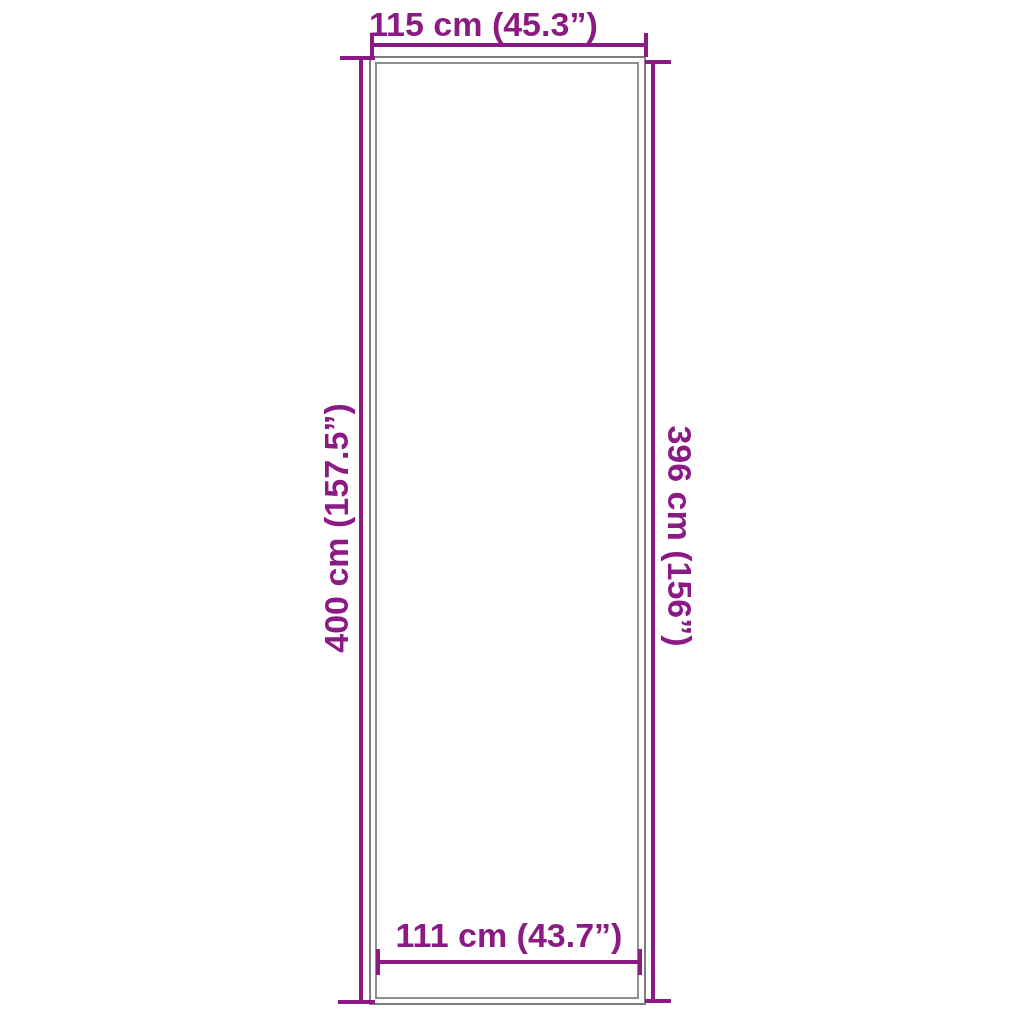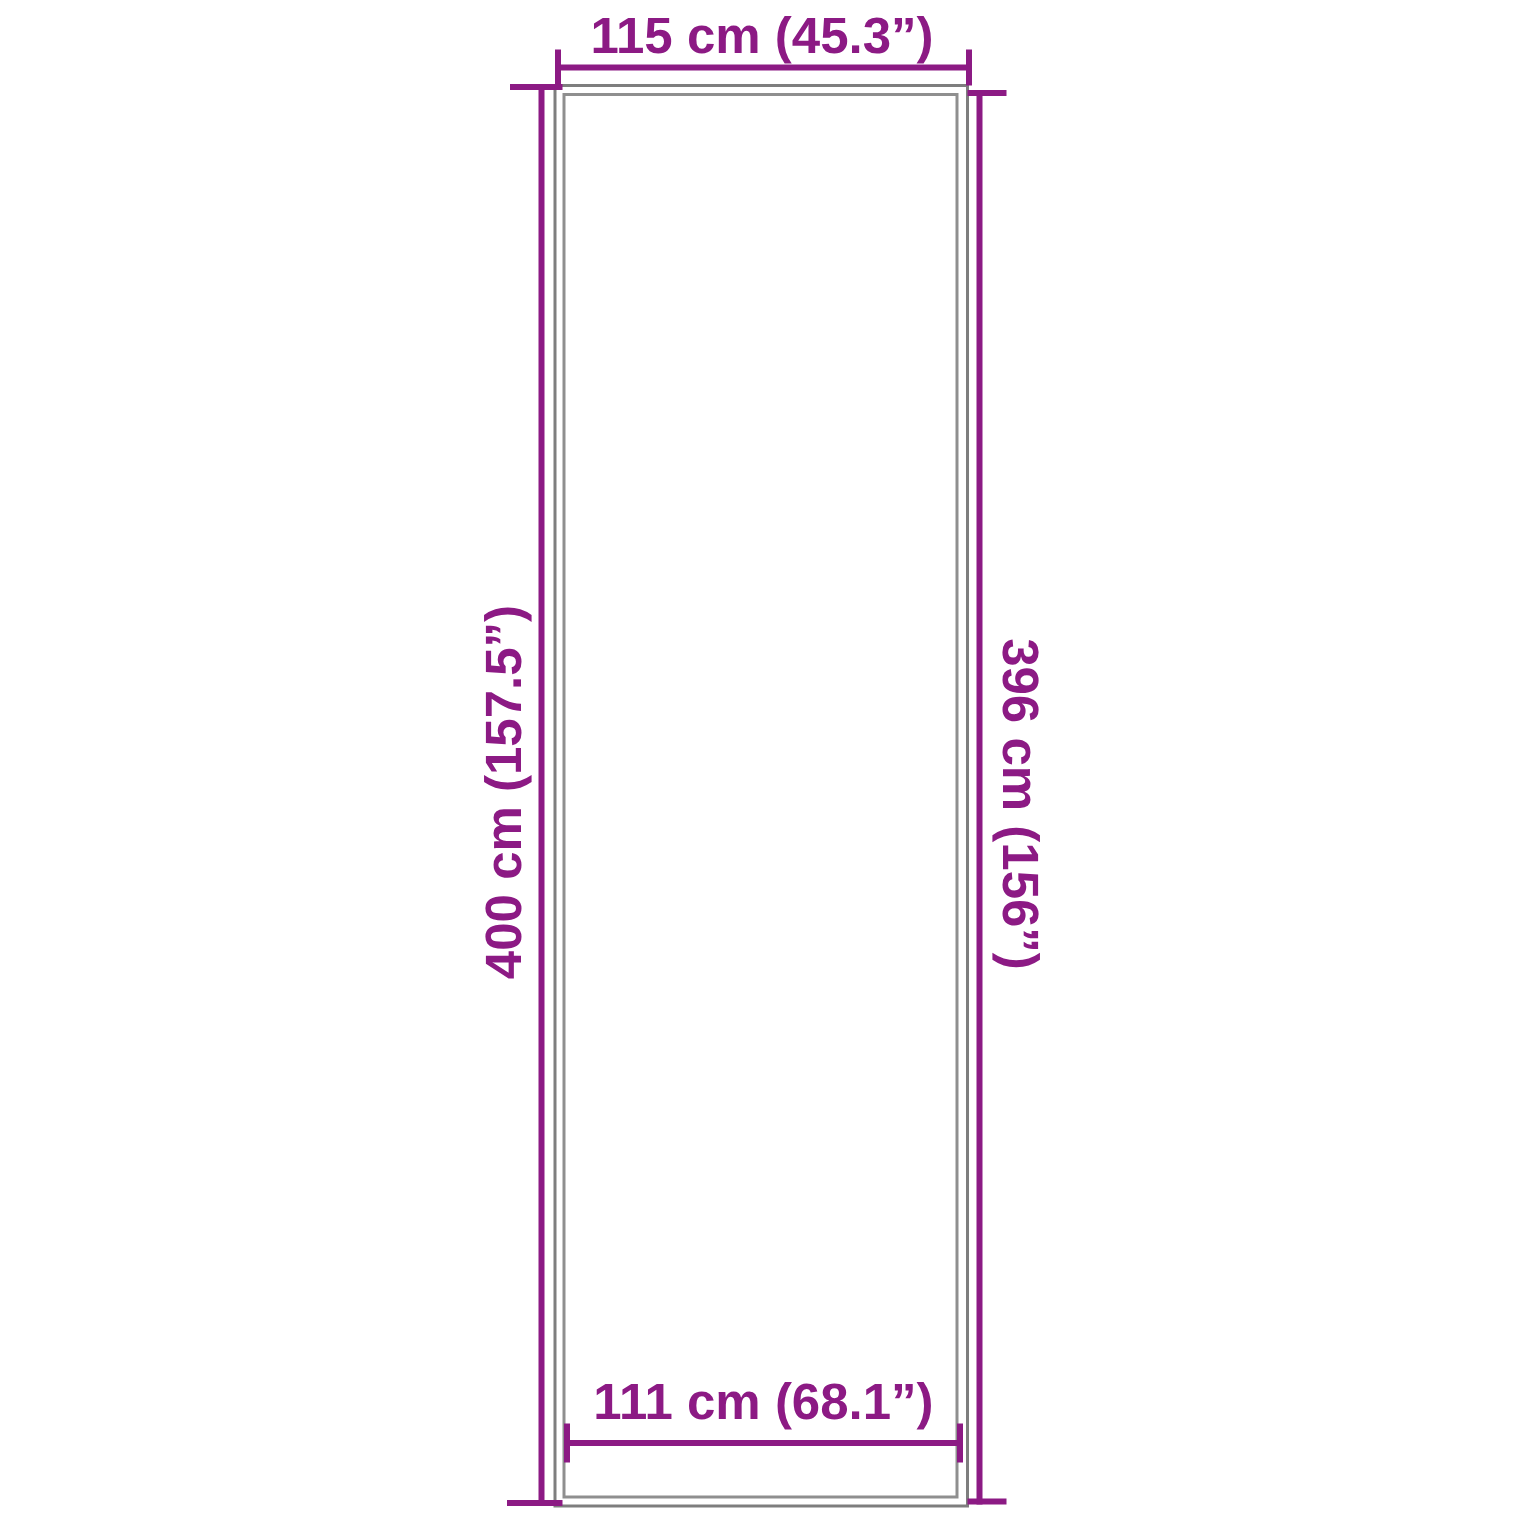--- a/index.html
+++ b/index.html
@@ -57,21 +57,21 @@
     position: absolute;
     color: #8c1a84;
     font-weight: 700;
     font-size: 34px;
     line-height: 1.15;
     white-space: nowrap;
     letter-spacing: 0px;
   }
   .dlabel.top {
     left: 369px; top: 5px; width: 278px;
-    text-align: center;
+    text-align: left;
   }
   .dlabel.bottom {
     left: 376px; top: 916px; width: 266px;
     text-align: center;
   }
   .dlabel.left {
     left: 337px; top: 528px;
     transform: translate(-50%, -50%) rotate(-90deg);
   }
   .dlabel.right {
@@ -98,15 +98,15 @@
   <div class="dlabel left">400 cm (157.5”)</div>
 
   <div class="dline right"></div>
   <div class="tick right-t"></div>
   <div class="tick right-b"></div>
   <div class="dlabel right">396 cm (156”)</div>
 
   <div class="dline bottom"></div>
   <div class="tick bottom-l"></div>
   <div class="tick bottom-r"></div>
-  <div class="dlabel bottom">111 cm (68.1”)</div>
+  <div class="dlabel bottom">111 cm (43.7”)</div>
 
 </div>
 
 </body></html>

